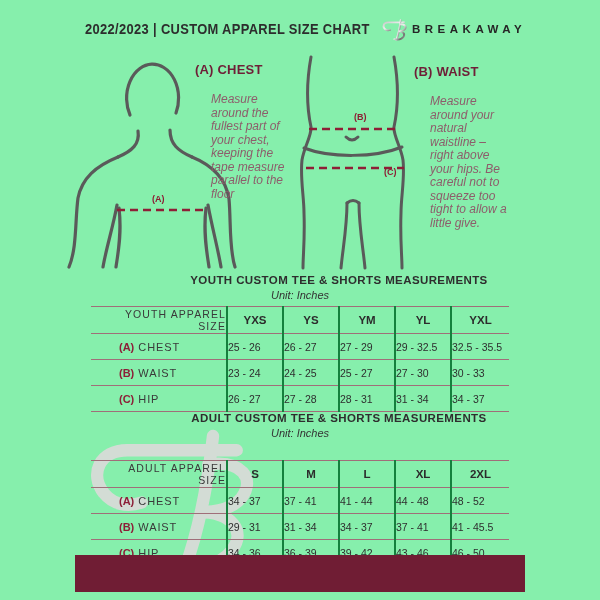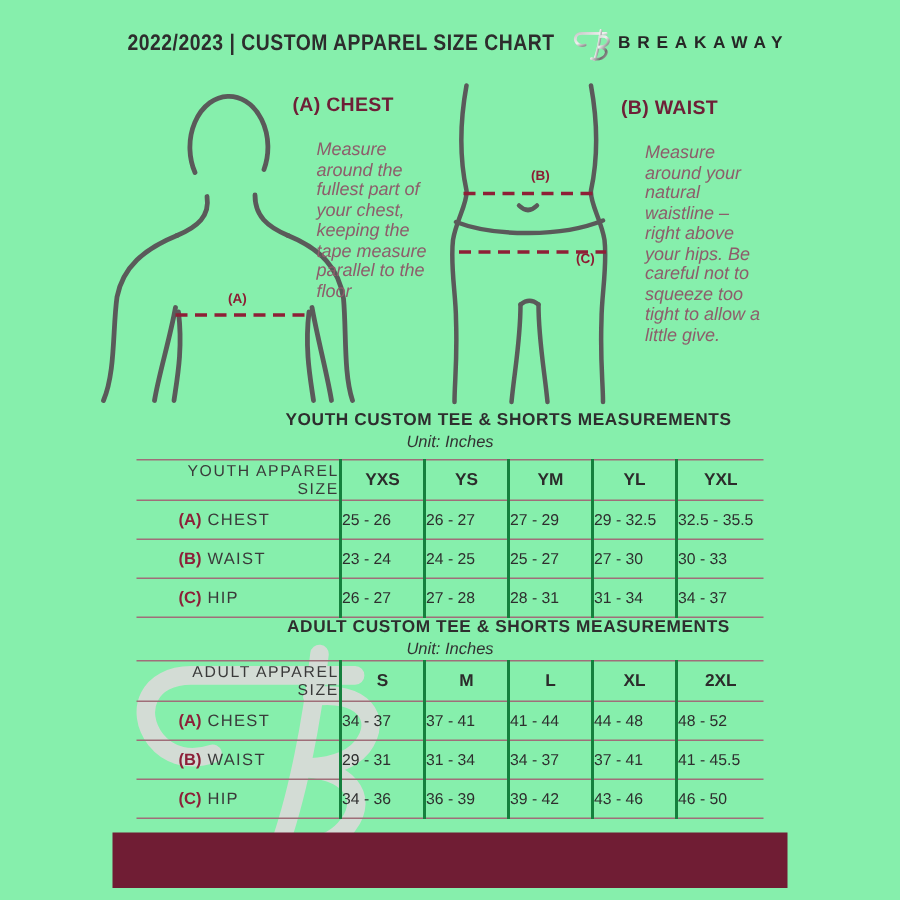--- a/index.html
+++ b/index.html
@@ -185,21 +185,21 @@
         <td>28 - 31</td>
         <td>31 - 34</td>
         <td>34 - 37</td>
       </tr>
     </tbody>
   </table>
 
   <div class="tbl-title" style="top:412px;">ADULT CUSTOM TEE &amp; SHORTS MEASUREMENTS</div>
   <div class="tbl-unit" style="top:427px;">Unit: Inches</div>
 
-  <table class="size-table" style="top:440px;">
+  <table class="size-table" style="top:460px;">
     <colgroup>
       <col style="width:136px">
         <col style="width:56px">
         <col style="width:56px">
       <col style="width:56px">
         <col style="width:56px">
         <col style="width:58px">
     </colgroup>
     <thead>
       <tr>

